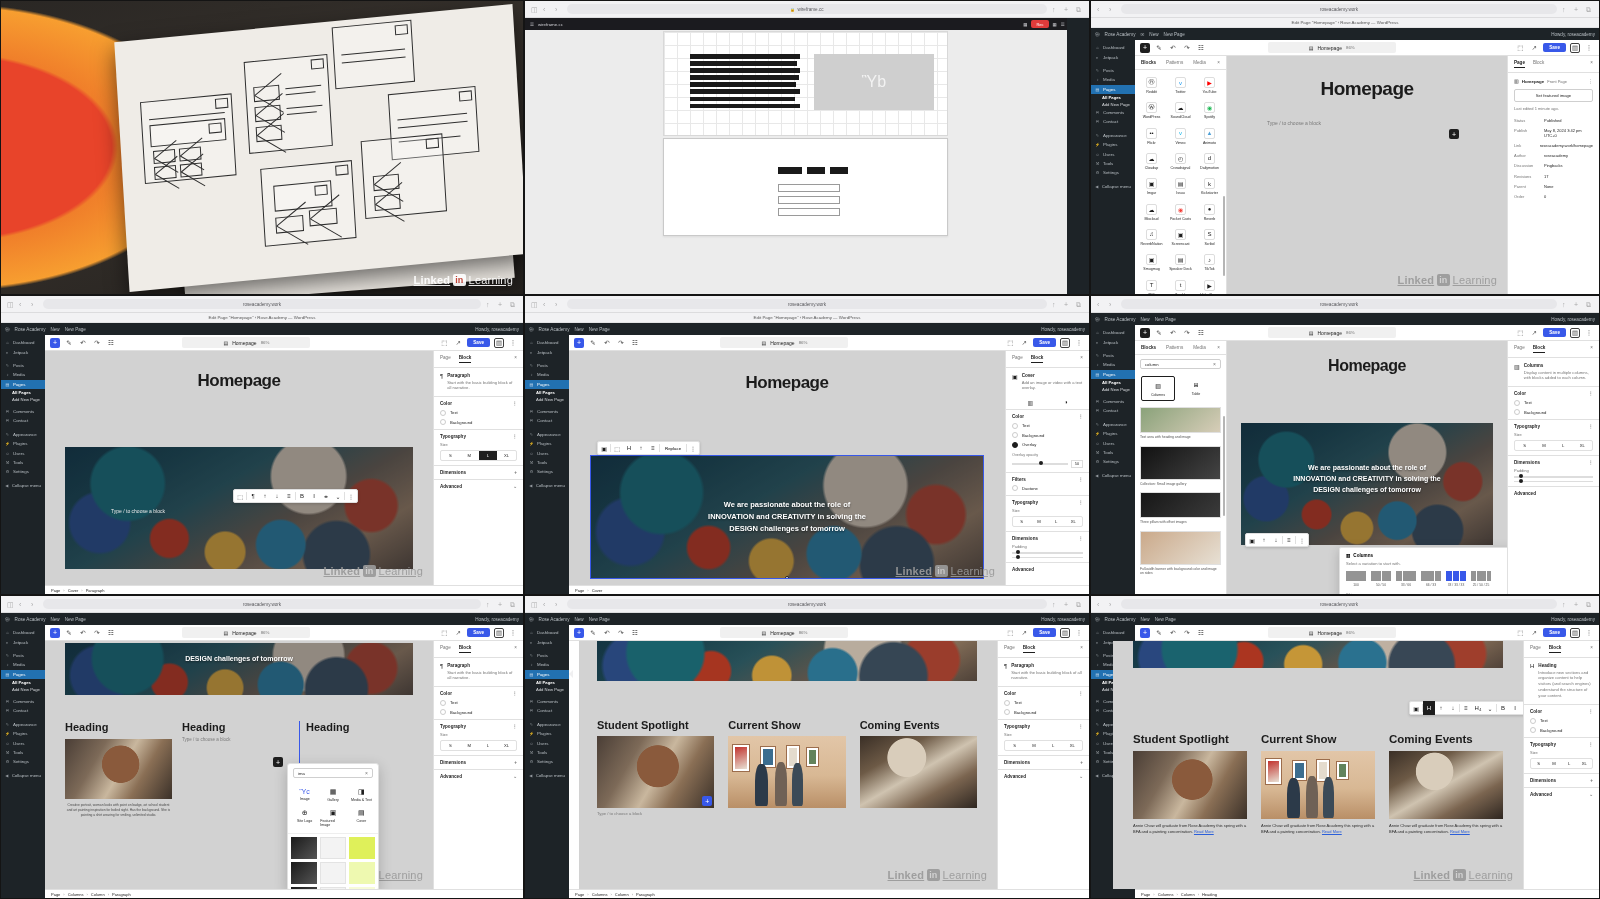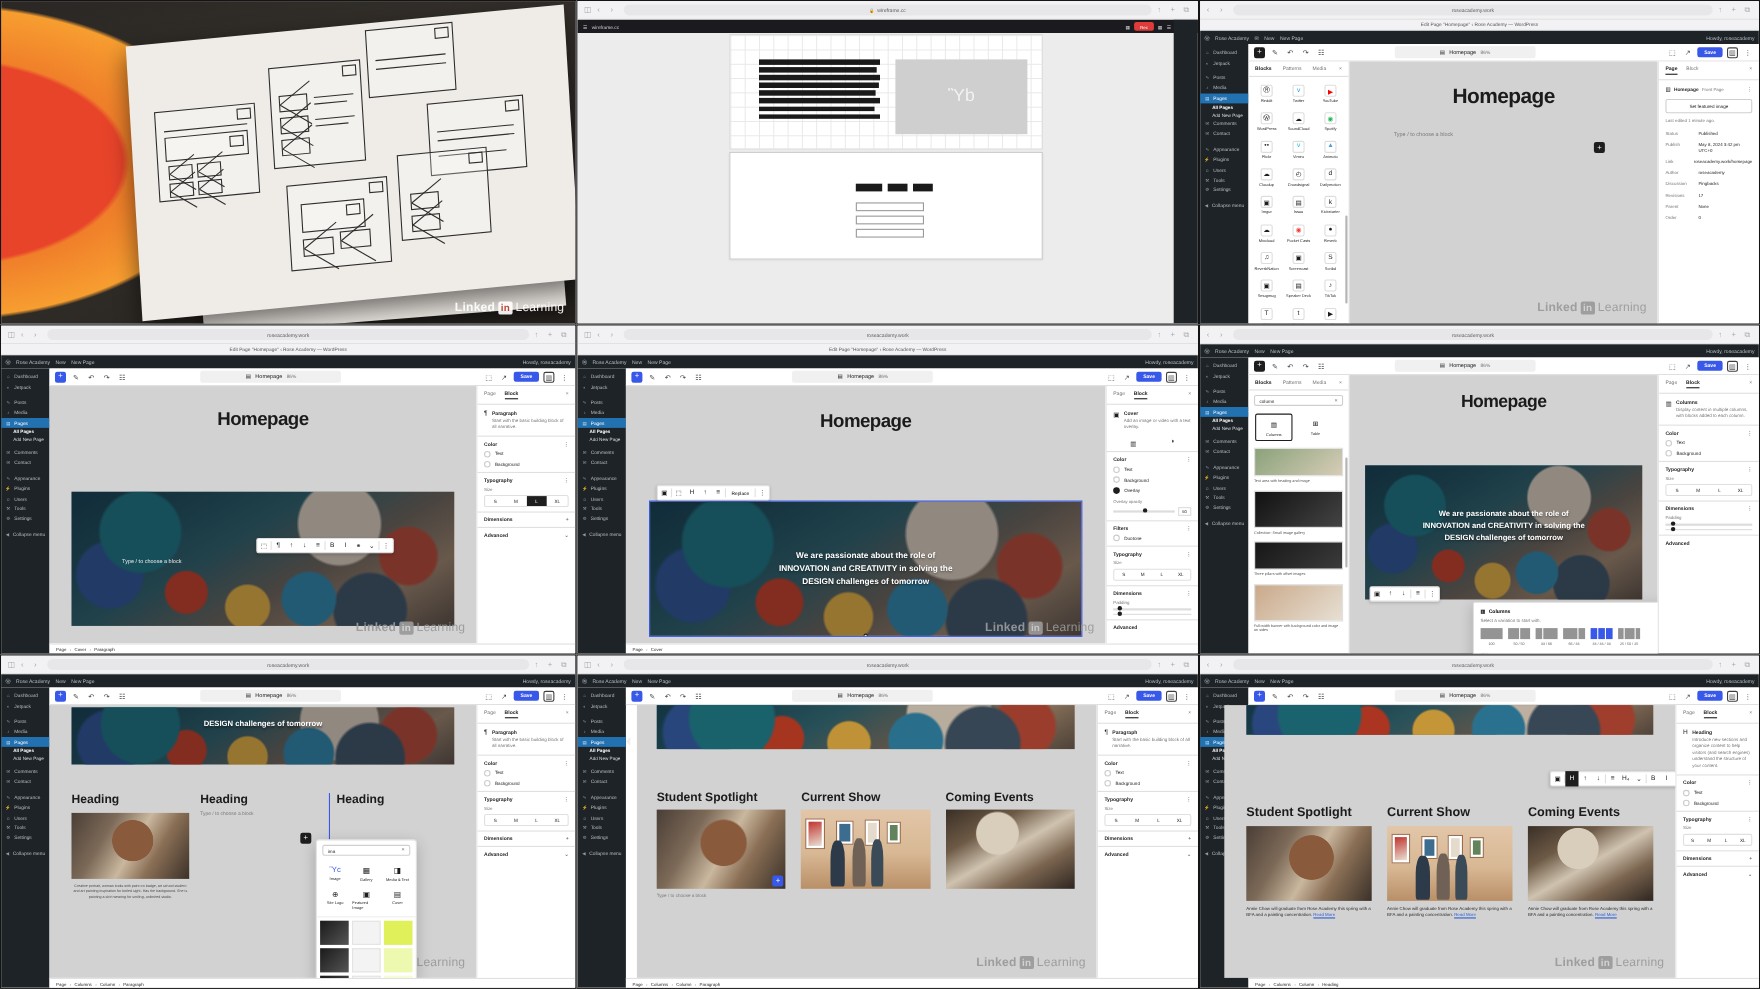--- a/index.html
+++ b/index.html
@@ -47,20 +47,21 @@
     content:""; position:absolute; left:0; top:50%; width:141%; height:1px; background:#2e2e2e;
     transform-origin:left center;
   }
   .wfx::before{ transform:rotate(35deg); }
   .wfx::after{ transform:rotate(-35deg) translateY(0); top:50%; }
   .llbrand{
     position:absolute; right:10px; bottom:8px;
     display:flex; gap:3px;
     font-size:11px; font-weight:700; color:#fff; letter-spacing:.2px;
     opacity:.92;
+    text-decoration:underline;
   }
   .llbrand .inbox{
     background:#fff; color:#c0392b; font-size:9px; font-weight:700;
     padding:0 2px; border-radius:2px; line-height:12px;
   }
   .llbrand .thin{ font-weight:400; }
 
   
   .chrome{ position:absolute; left:0; right:0; top:0; height:17px; background:#f2f2f4; display:flex; align-items:center; padding:0 6px; gap:5px; border-bottom:1px solid #dcdcde;}
   .chrome .ic{ width:7px; height:7px; opacity:.45; color:#4a4a4a; font-size:7px; line-height:7px; }
@@ -368,21 +369,21 @@
         <div style="position:absolute;left:26px;top:22px;width:110px;">
           <div class="wfbar" style="width:100%;"></div>
           <div class="wfbar" style="width:97%;"></div>
           <div class="wfbar" style="width:100%;"></div>
           <div class="wfbar" style="width:99%;"></div>
           <div class="wfbar" style="width:96%;"></div>
           <div class="wfbar" style="width:100%;"></div>
           <div class="wfbar" style="width:95%;"></div>
           <div class="wfbar" style="width:100%;"></div>
         </div>
-        <div class="wfimgbox" style="position:absolute;left:150px;top:22px;width:120px;height:68px;">
+        <div class="wfimgbox" style="position:absolute;left:150px;top:22px;width:120px;height:56px;">
           <span>Ὓb</span>
         </div>
       </div>
       <div class="wfwhite" style="left:138px;top:108px;width:285px;height:98px;">
         <div style="position:absolute;left:114px;top:28px;display:flex;gap:5px;">
           <div class="wfbtn" style="width:24px;"></div>
           <div class="wfbtn" style="width:18px;"></div>
           <div class="wfbtn" style="width:18px;"></div>
         </div>
         <div style="position:absolute;left:114px;top:45px;width:62px;">

